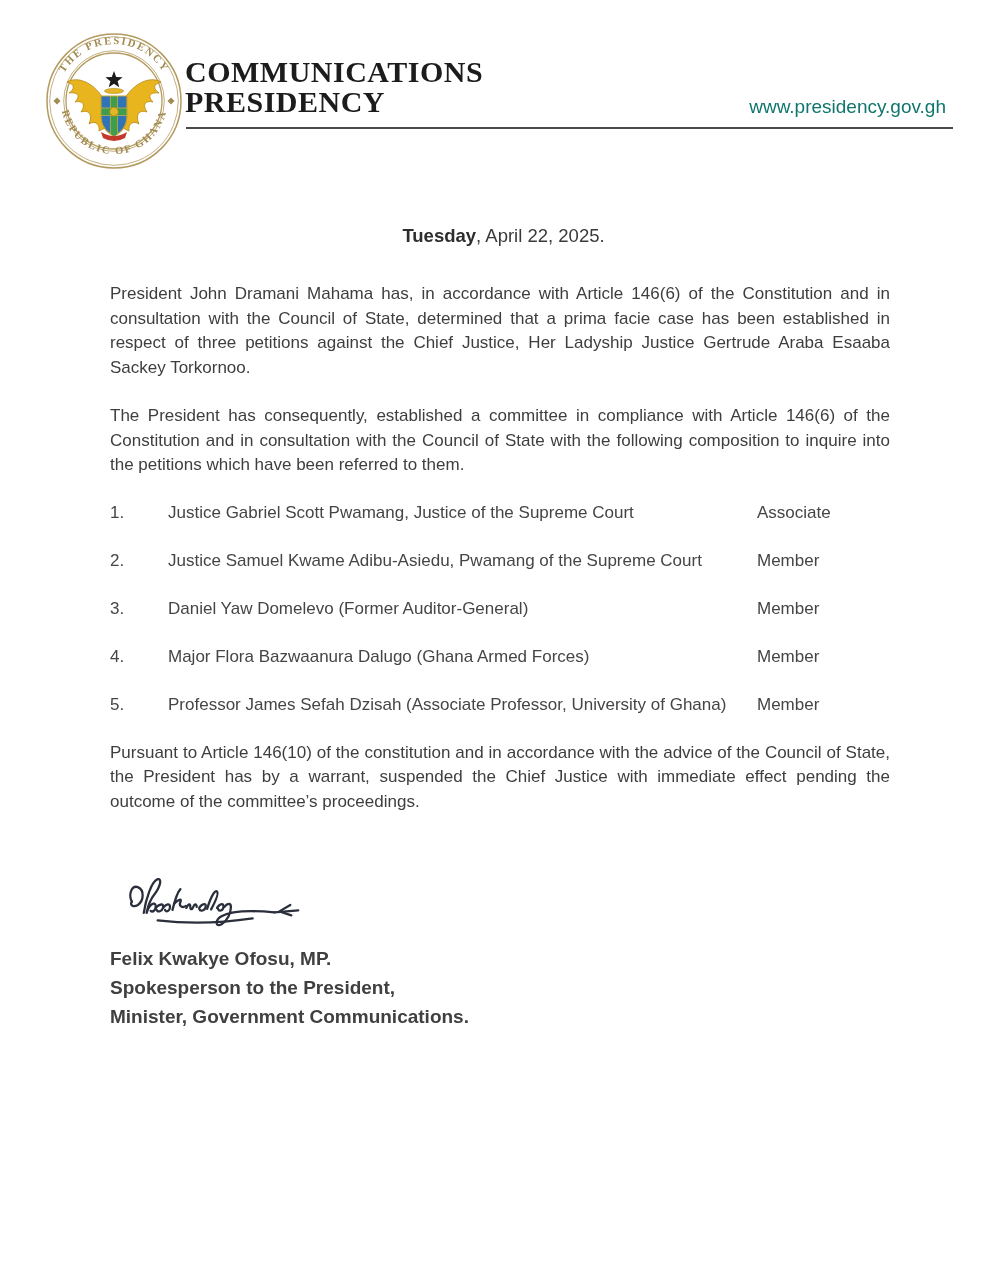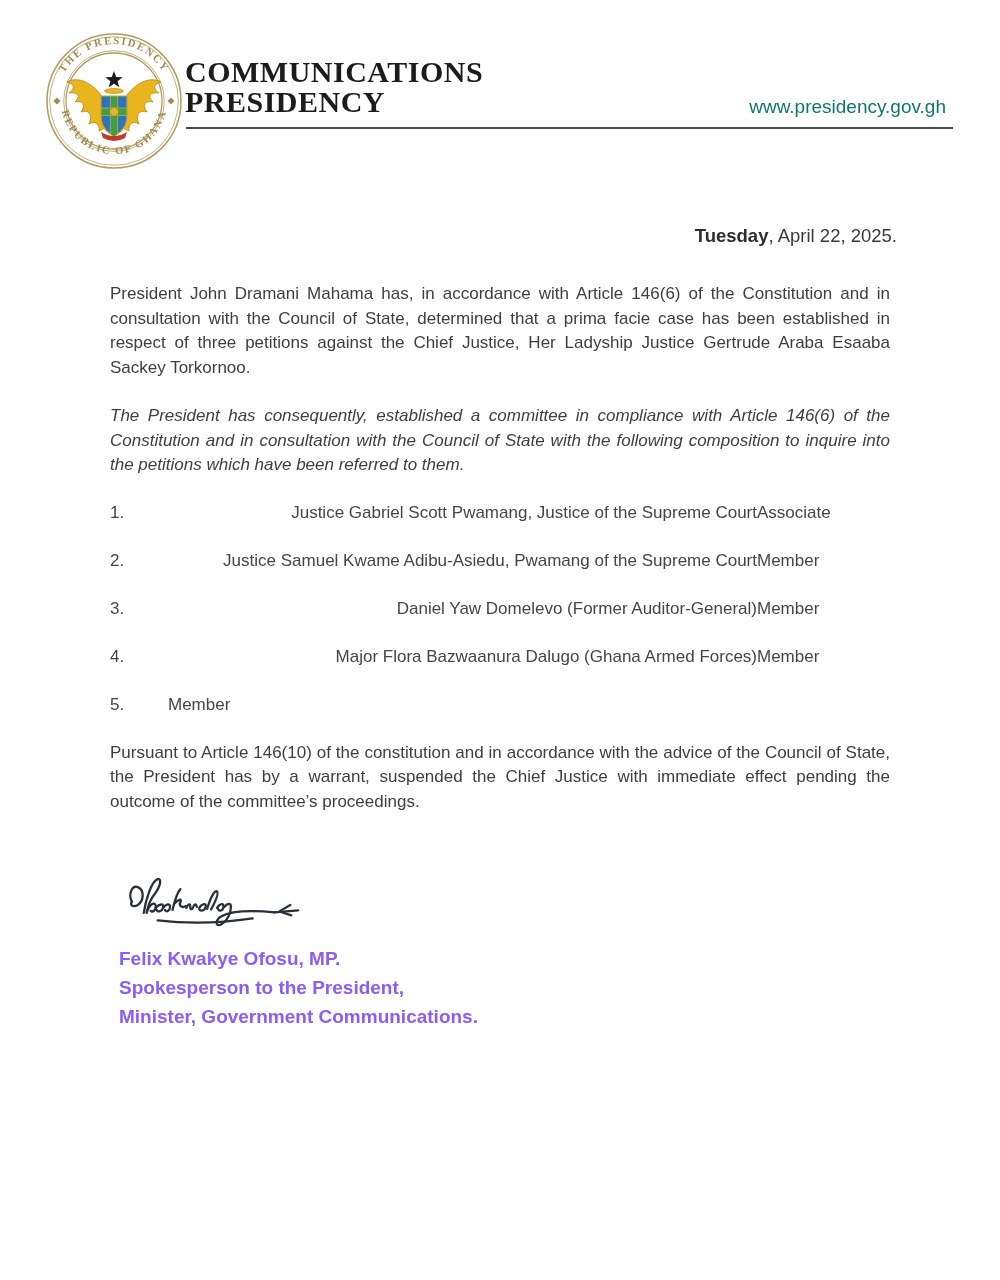--- a/index.html
+++ b/index.html
@@ -50,21 +50,21 @@
   }
 
   
   .content {
     position: absolute;
     left: 110px;
     right: 110px;
     top: 225px;
   }
   .date-line {
-    text-align: right;
+    text-align: center;
     font-size: 18.5px;
     color: #3a3a3a;
     margin-right: -7px;
   }
   .date-line .day { font-weight: 600; color: #2e2e2e; }
 
   .headline {
     margin-top: 46px;
     text-align: center;
     font-size: 17.5px;
@@ -72,49 +72,48 @@
     color: #1e1e1e;
   }
 
   .para {
     font-size: 17px;
     line-height: 24.5px;
     color: #3e3e3e;
     text-align: justify;
   }
   .para.p1 { margin-top: 35px; }
-  .para.p2 { margin-top: 24px; font-style: italic; }
+  .para.p2 { margin-top: 24px; }
   .para.p3 { margin-top: 24px; }
 
   .committee { margin-top: 23px; }
   .committee-row {
     display: grid;
     grid-template-columns: 58px 1fr 133px;
     font-size: 17px;
     line-height: 24px;
     color: #454545;
     margin-bottom: 24px;
   }
   .committee-row:last-child { margin-bottom: 0; }
-  .committee-row .name { white-space: nowrap; overflow: hidden; text-align: right; }
+  .committee-row .name { white-space: nowrap; overflow: hidden; }
 
   .signature-wrap {
     margin-top: 54px;
     margin-left: 12px;
     width: 198px;
     height: 62px;
   }
 
   .signoff {
     margin-top: 10px;
     font-size: 19px;
     font-weight: 700;
     line-height: 29px;
-    color: #8b5cf6;
-    margin-left: 9px;
+    color: #404040;
   }
 
   
   .seal-arc-text {
     font-family: "Liberation Serif", serif;
     font-size: 10.6px;
     font-weight: 700;
     letter-spacing: 1.9px;
     fill: #a28a50;
   }
@@ -201,20 +200,21 @@
         <span class="name">Daniel Yaw Domelevo (Former Auditor-General)</span>
         <span class="role">Member</span>
       </div>
       <div class="committee-row">
         <span class="num">4.</span>
         <span class="name">Major Flora Bazwaanura Dalugo (Ghana Armed Forces)</span>
         <span class="role">Member</span>
       </div>
       <div class="committee-row">
         <span class="num">5.</span>
+        <span class="name">Professor James Sefah Dzisah (Associate Professor, University of Ghana)</span>
         <span class="role">Member</span>
       </div>
     </div>
 
     <p class="para p3">Pursuant to Article 146(10) of the constitution and in accordance with the advice of the Council of State, the President has by a warrant, suspended the Chief Justice with immediate effect pending the outcome of the committee’s proceedings.</p>
 
     
     <svg class="signature-wrap" viewBox="0 0 200 62">
       <g fill="none" stroke="#2b2f3c" stroke-width="2.3" stroke-linecap="round" stroke-linejoin="round">
         <path d="M10,34 C6,26 10,17 16,19 C23,22 22,33 16,37 C12,39.5 7.5,38 10,33"></path>

